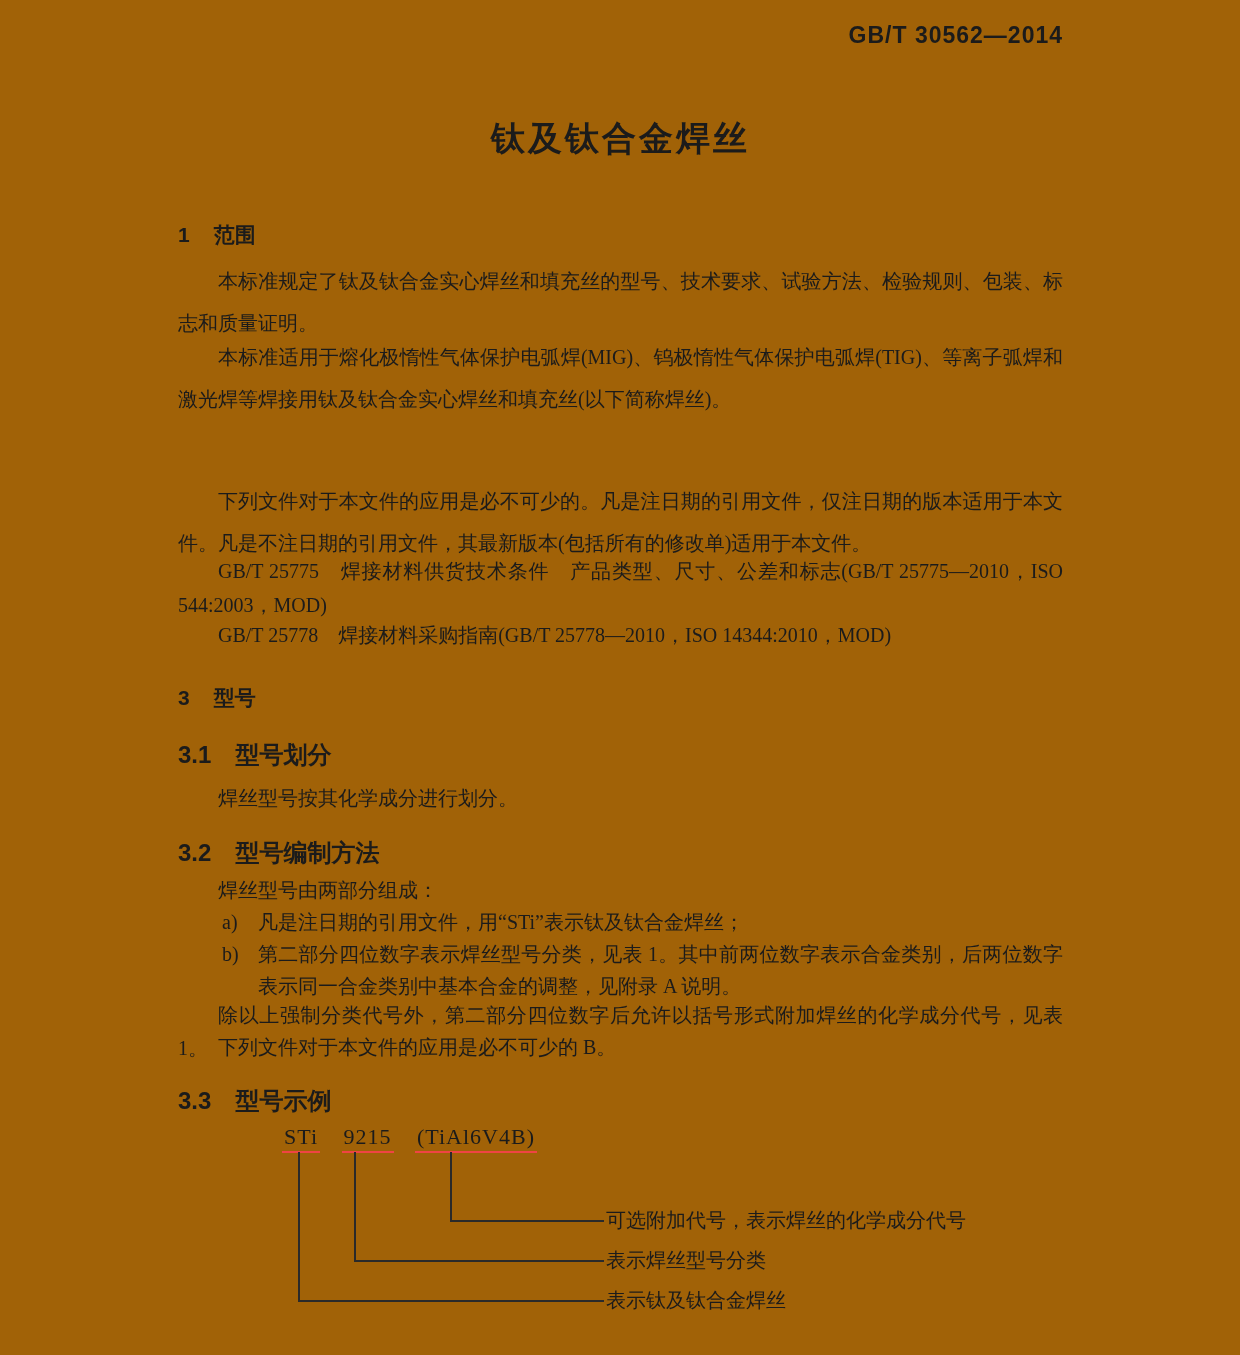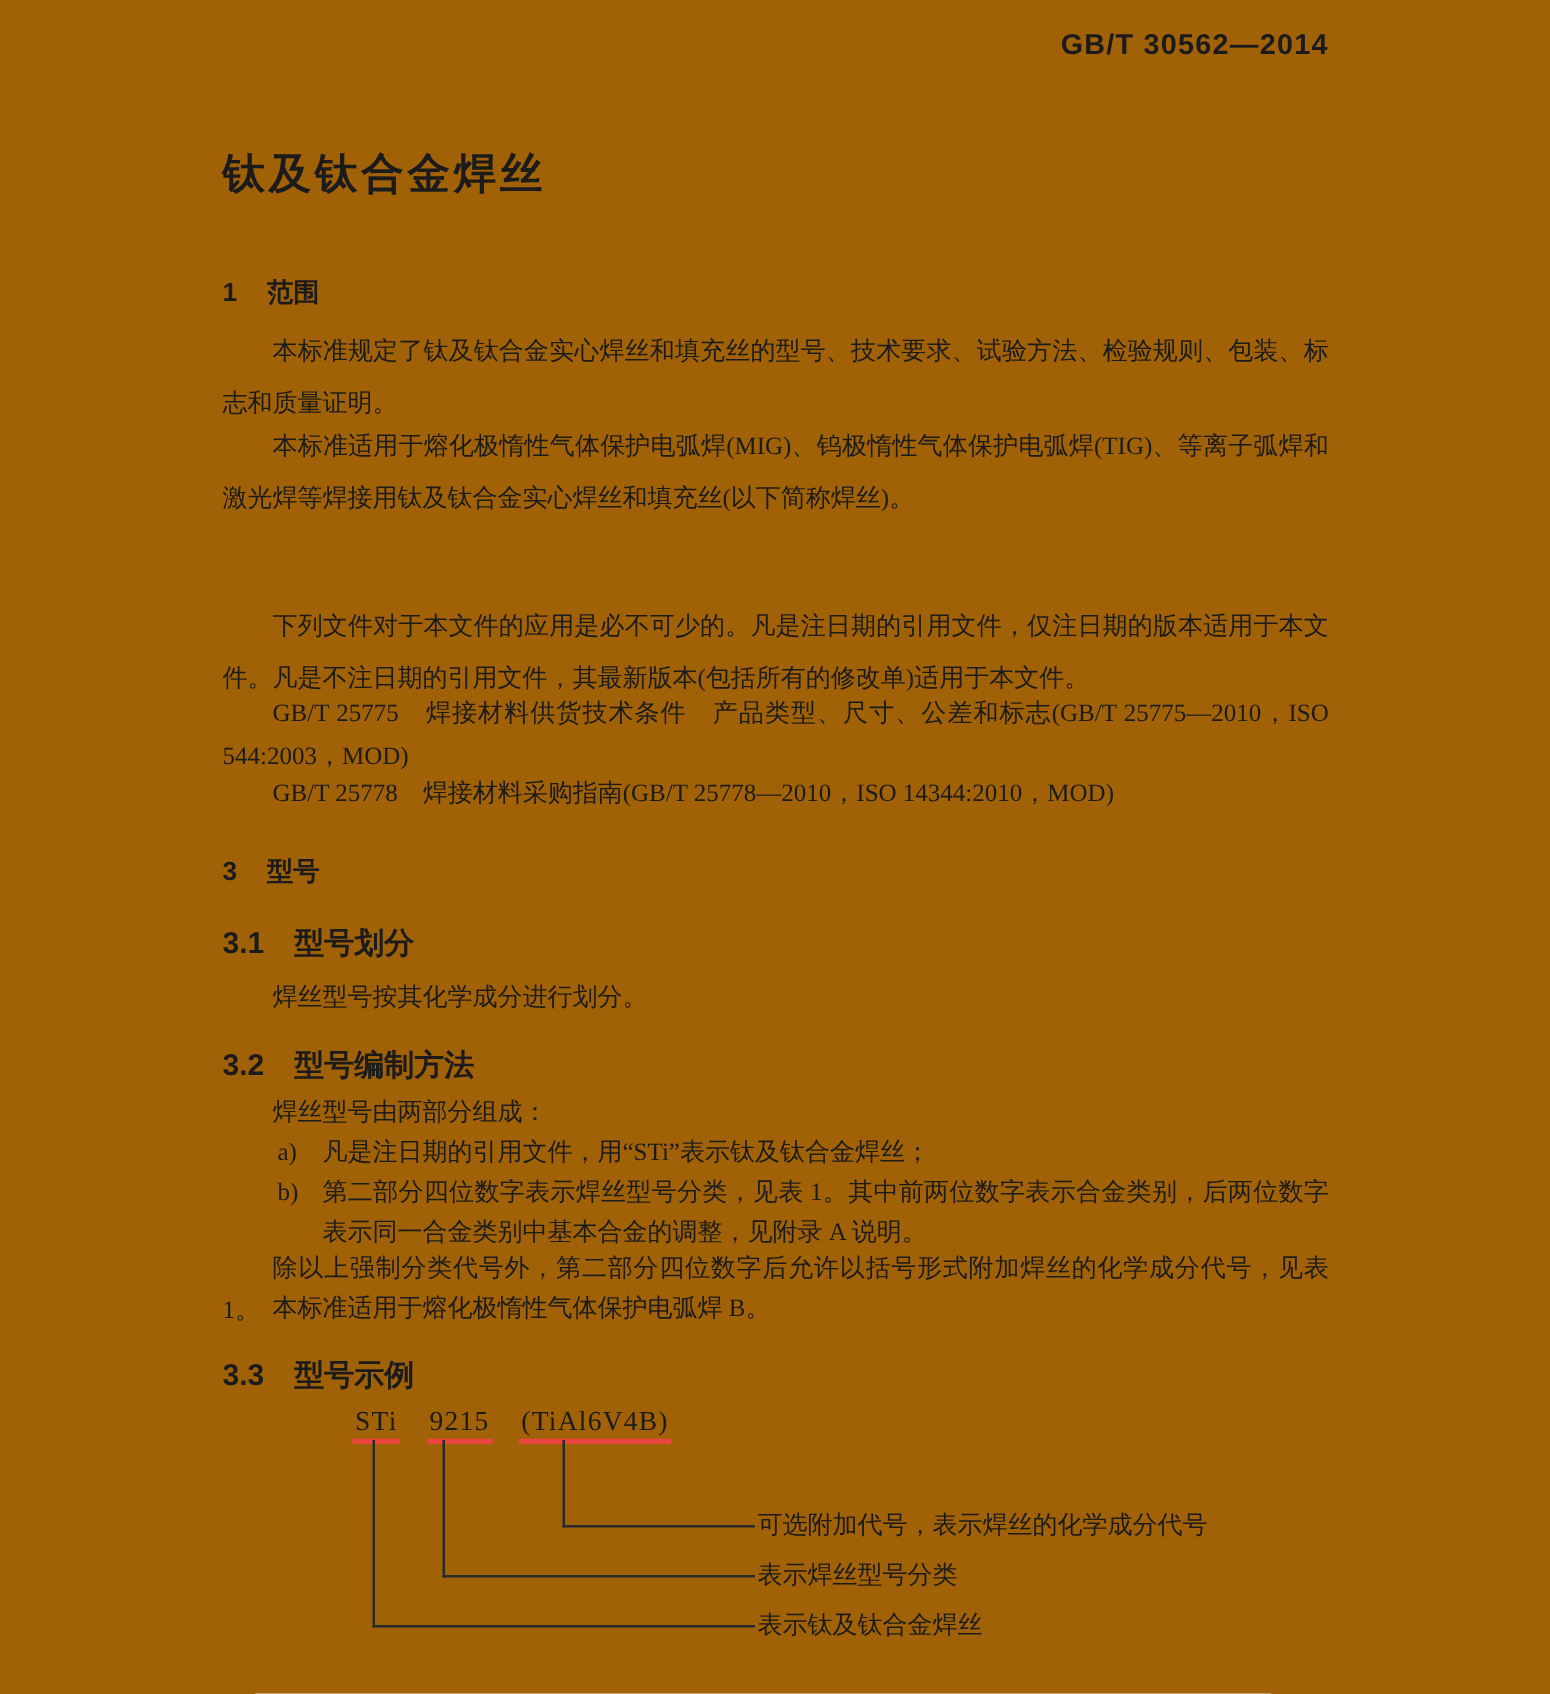--- a/index.html
+++ b/index.html
@@ -21,20 +21,21 @@
   .hdr {
     top: 22px;
     text-align: right;
     font-family: "Liberation Sans", "DejaVu Sans", sans-serif;
     font-weight: bold;
     font-size: 23px;
     letter-spacing: 1px;
   }
   .doc-title {
     top: 116px;
+    text-align: center;
     font-family: "Liberation Sans", "DejaVu Sans", sans-serif;
     font-weight: bold;
     font-size: 34px;
     letter-spacing: 3px;
   }
   .sec-h {
     font-family: "Liberation Sans", "DejaVu Sans", sans-serif;
     font-weight: bold;
     font-size: 21px;
     line-height: 26px;
@@ -65,21 +66,21 @@
   .diagram {
     position: absolute;
     left: 282px;
     top: 1124px;
     width: 740px;
     height: 215px;
     font-size: 22px;
   }
   .model-part {
     display: inline-block;
-    border-bottom: 4px solid #ef4444;
+    border-bottom: 2px solid #ef4444;
     padding: 0 2px 1px 2px;
     margin-right: 16px;
     letter-spacing: 1px;
   }
   .dline { position: absolute; background: #2a2a2a; }
   .vline { width: 2px; }
   .hline { height: 2px; }
   .callout-label {
     position: absolute;
     left: 324px;
@@ -122,21 +123,21 @@
   <div class="abs para para-tight" style="top:874px">焊丝型号由两部分组成：</div>
   <div class="abs list-item" style="top:906px">
     <span class="marker">a)</span>
     <span class="li-text">凡是注日期的引用文件，用“STi”表示钛及钛合金焊丝；</span>
   </div>
   <div class="abs list-item" style="top:938px">
     <span class="marker">b)</span>
     <span class="li-text">第二部分四位数字表示焊丝型号分类，见表 1。其中前两位数字表示合金类别，后两位数字表示同一合金类别中基本合金的调整，见附录 A 说明。</span>
   </div>
   <div class="abs para para-tight" style="top:999px">除以上强制分类代号外，第二部分四位数字后允许以括号形式附加焊丝的化学成分代号，见表 1。</div>
-  <div class="abs para para-tight" style="top:1031px">本标准适用于熔化极惰性气体保护电弧焊 B。</div>
+  <div class="abs para para-tight" style="top:1031px">下列文件对于本文件的应用是必不可少的 B。</div>
 
   <div class="abs sec-h sub-h" style="top:1088px">
     <span class="sec-num">3.3</span><span>型号示例</span>
   </div>
 
   <div class="diagram">
     <div>
       <span class="model-part">STi</span>
       <span class="model-part">9215</span>
       <span class="model-part">(TiAl6V4B)</span>

